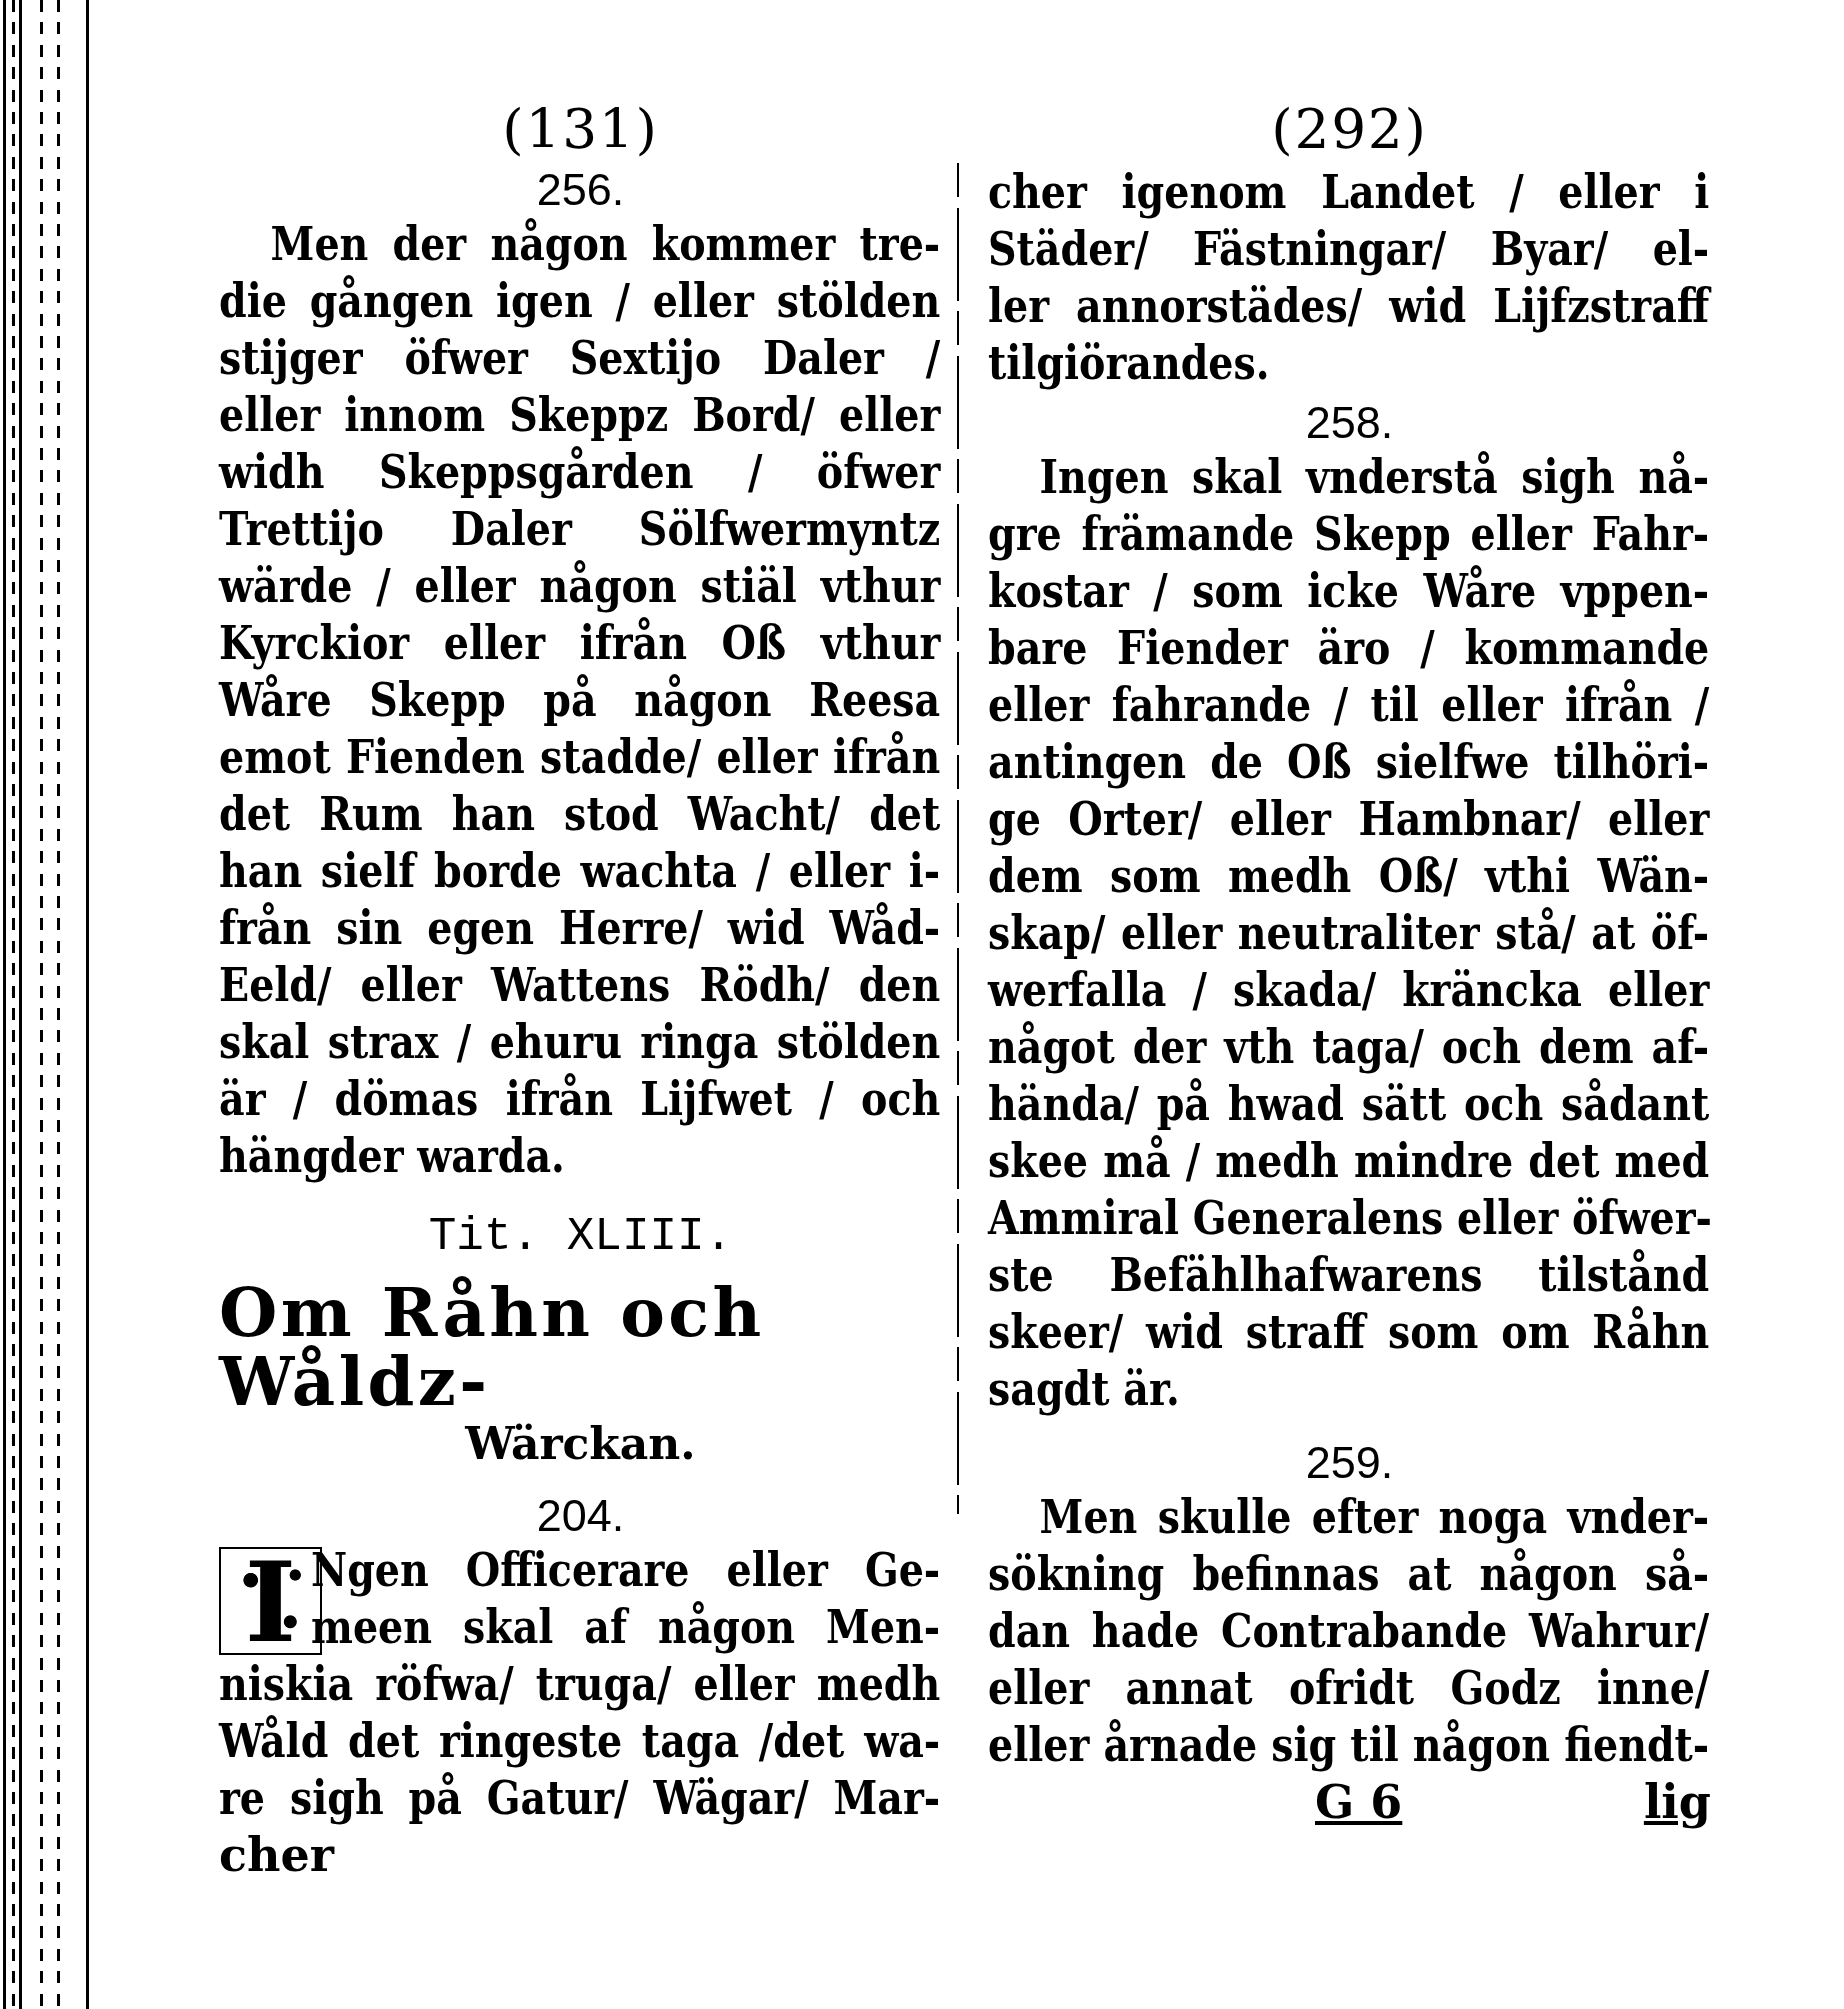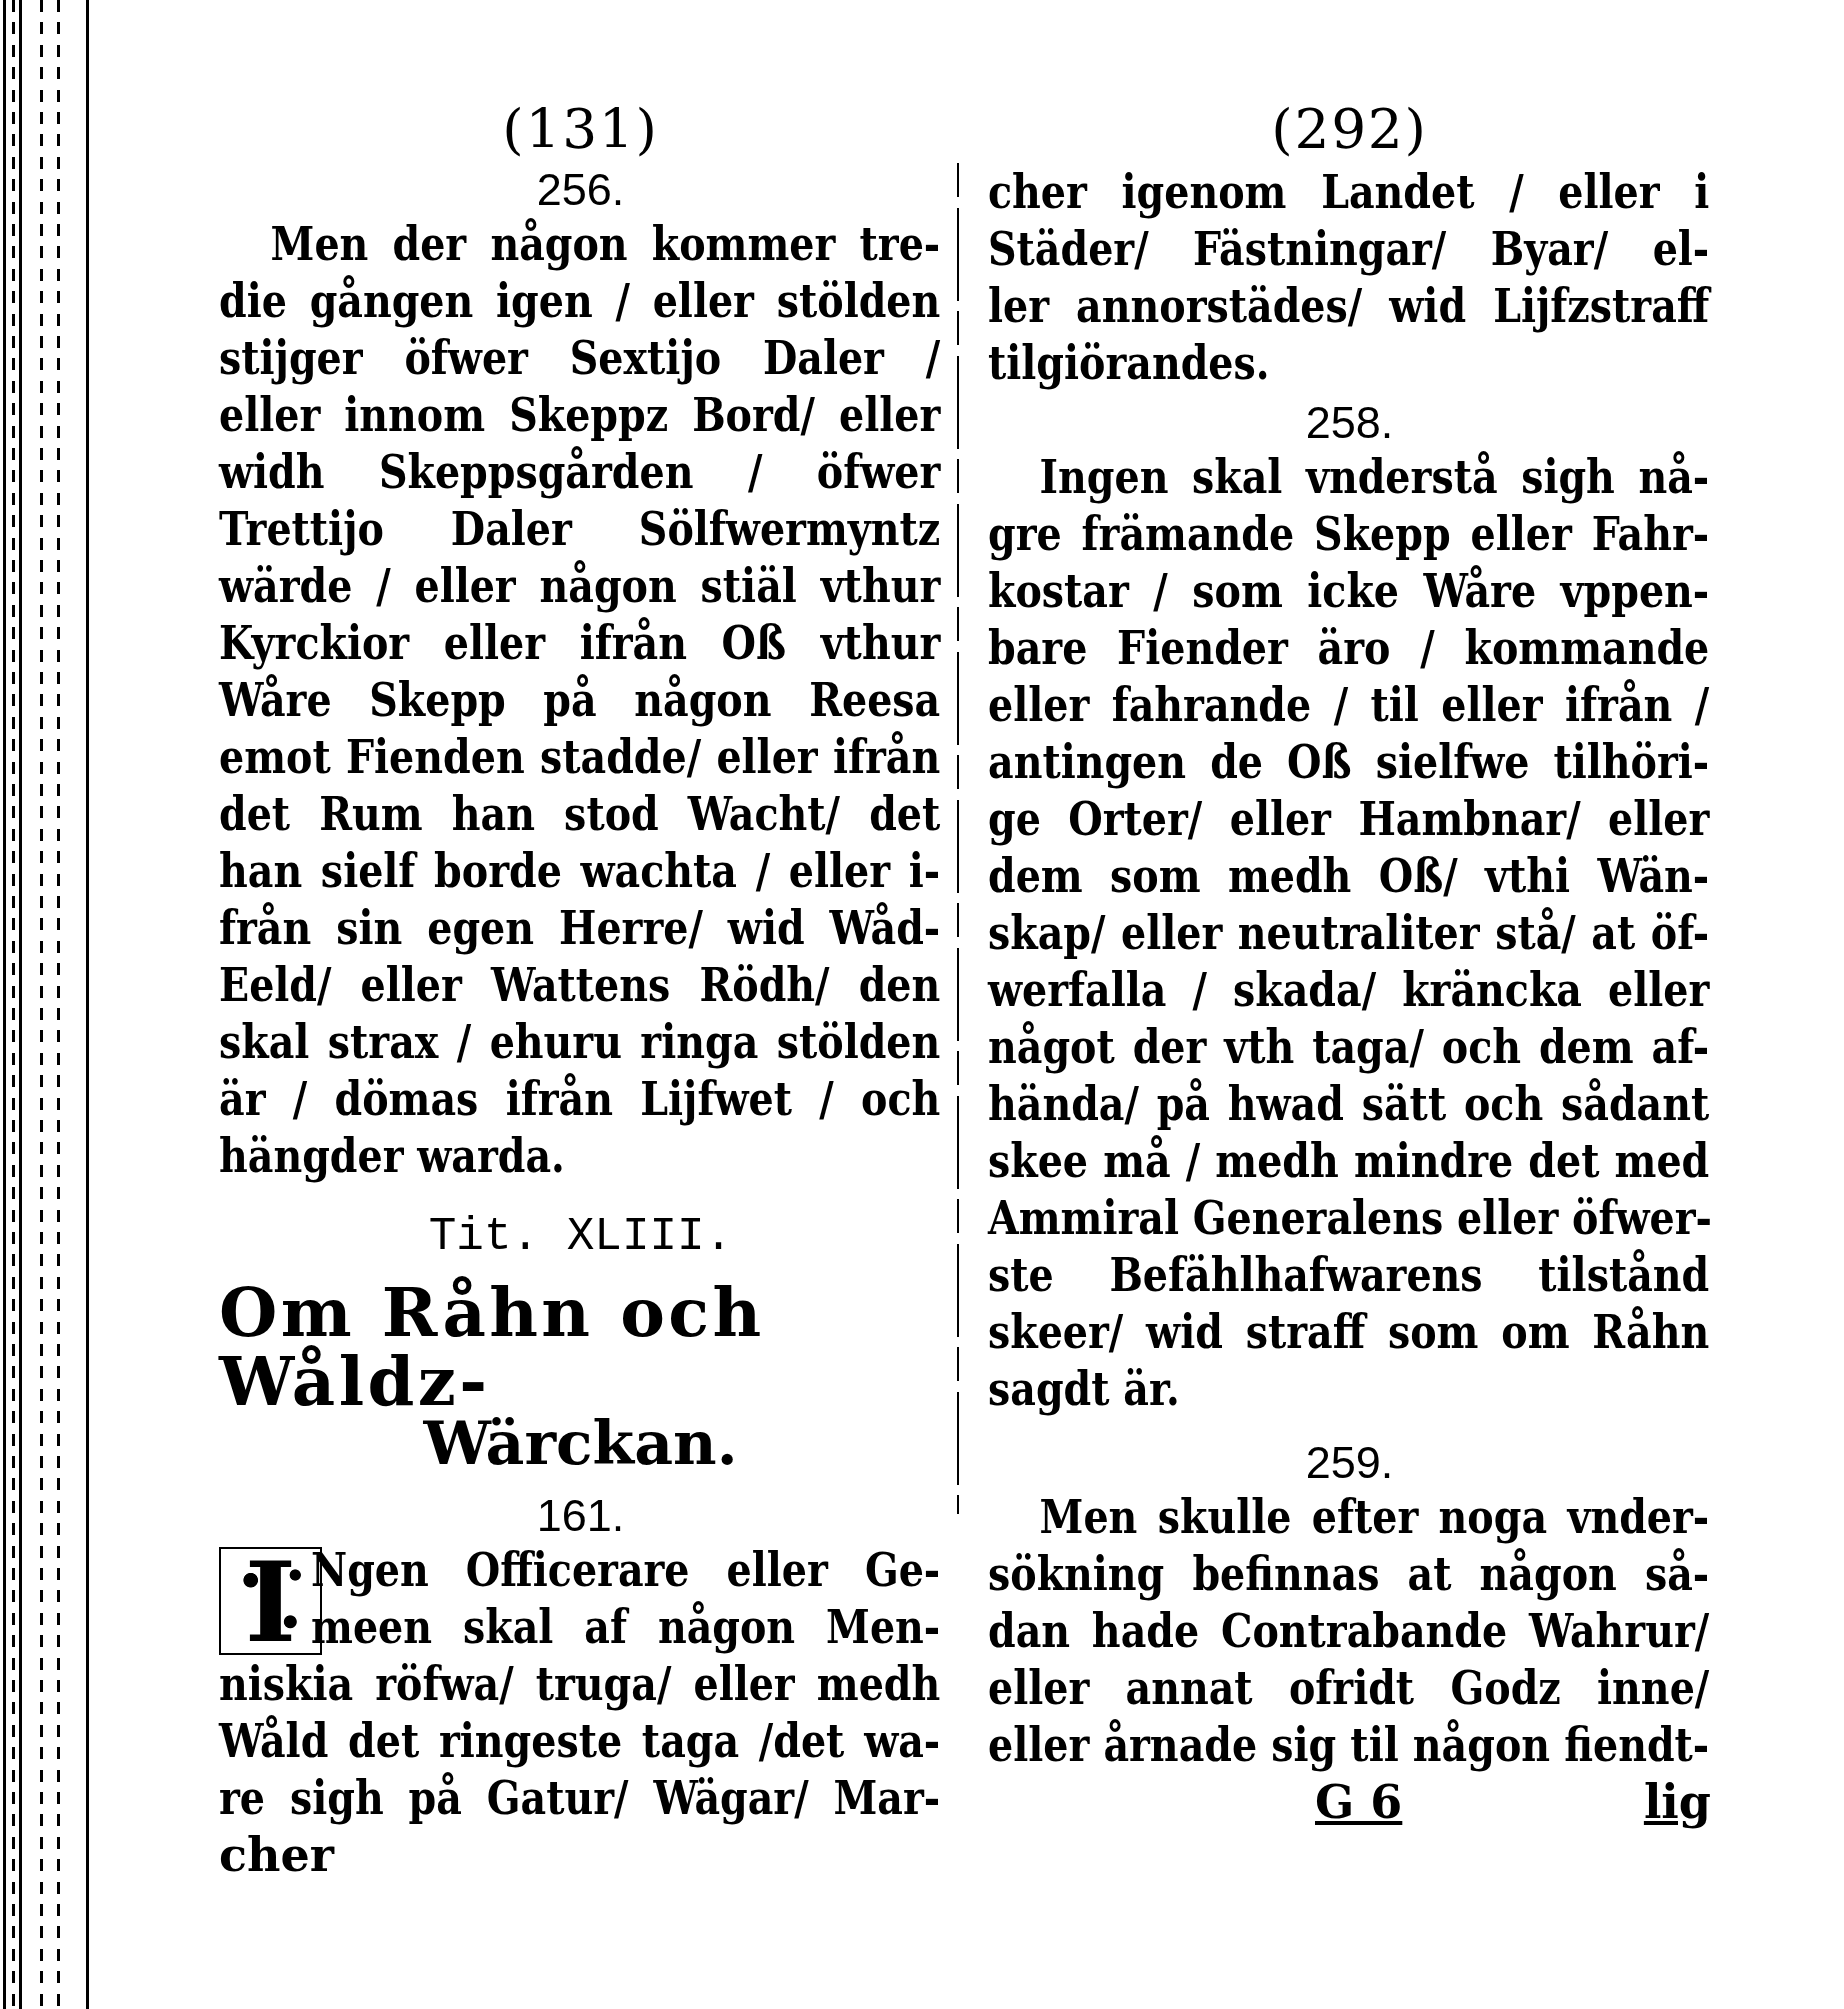--- a/index.html
+++ b/index.html
@@ -70,21 +70,21 @@
     font-family: "DejaVu Serif", serif;
     font-weight: bold;
     font-size: 67px; line-height: 69px;
     letter-spacing: 3.4px;
     margin-top: 10.3px;
   }
   .title-sub {
     text-align: center;
     font-family: "DejaVu Serif", serif;
     font-weight: bold;
-    font-size: 60px; line-height: 55px;
+    font-size: 44px; line-height: 55px;
   }
   .roman { font-weight: normal; font-family: Liberation Mono, monospace; }
   .dropcap-wrap { position: relative; }
   .dropcap {
     position: absolute; left: 0; top: 5.2px;
     width: 103px; height: 108px;
     font-family: "DejaVu Serif", serif;
     font-weight: bold; font-size: 110px; line-height: 108px;
     text-align: center;
     border: 2.6px double #000;
@@ -145,21 +145,21 @@
     <div class="line">skal strax / ehuru ringa stölden</div>
     <div class="line">är / dömas ifrån Lijfwet / och</div>
     <div class="line last">hängder warda.</div>
   </div>
 
   <div class="title-tit roman">Tit. XLIII.</div>
   <div class="title-main">Om Råhn och Wåldz-</div>
   <div class="title-sub">Wärckan.</div>
 
   <div class="gap-m"></div>
-  <div class="section-num">161.</div>
+  <div class="section-num">204.</div>
 
   <div class="dropcap-wrap">
     <div class="dropcap">I</div>
     <div class="line dc-line">Ngen Officerare eller Ge-</div>
     <div class="line dc-line">meen skal af någon Men-</div>
     <div class="line">niskia röfwa/ truga/ eller medh</div>
     <div class="line">Wåld det ringeste taga /det wa-</div>
     <div class="line">re sigh på Gatur/ Wägar/ Mar-</div>
   </div>
   <div class="catchword-row">

